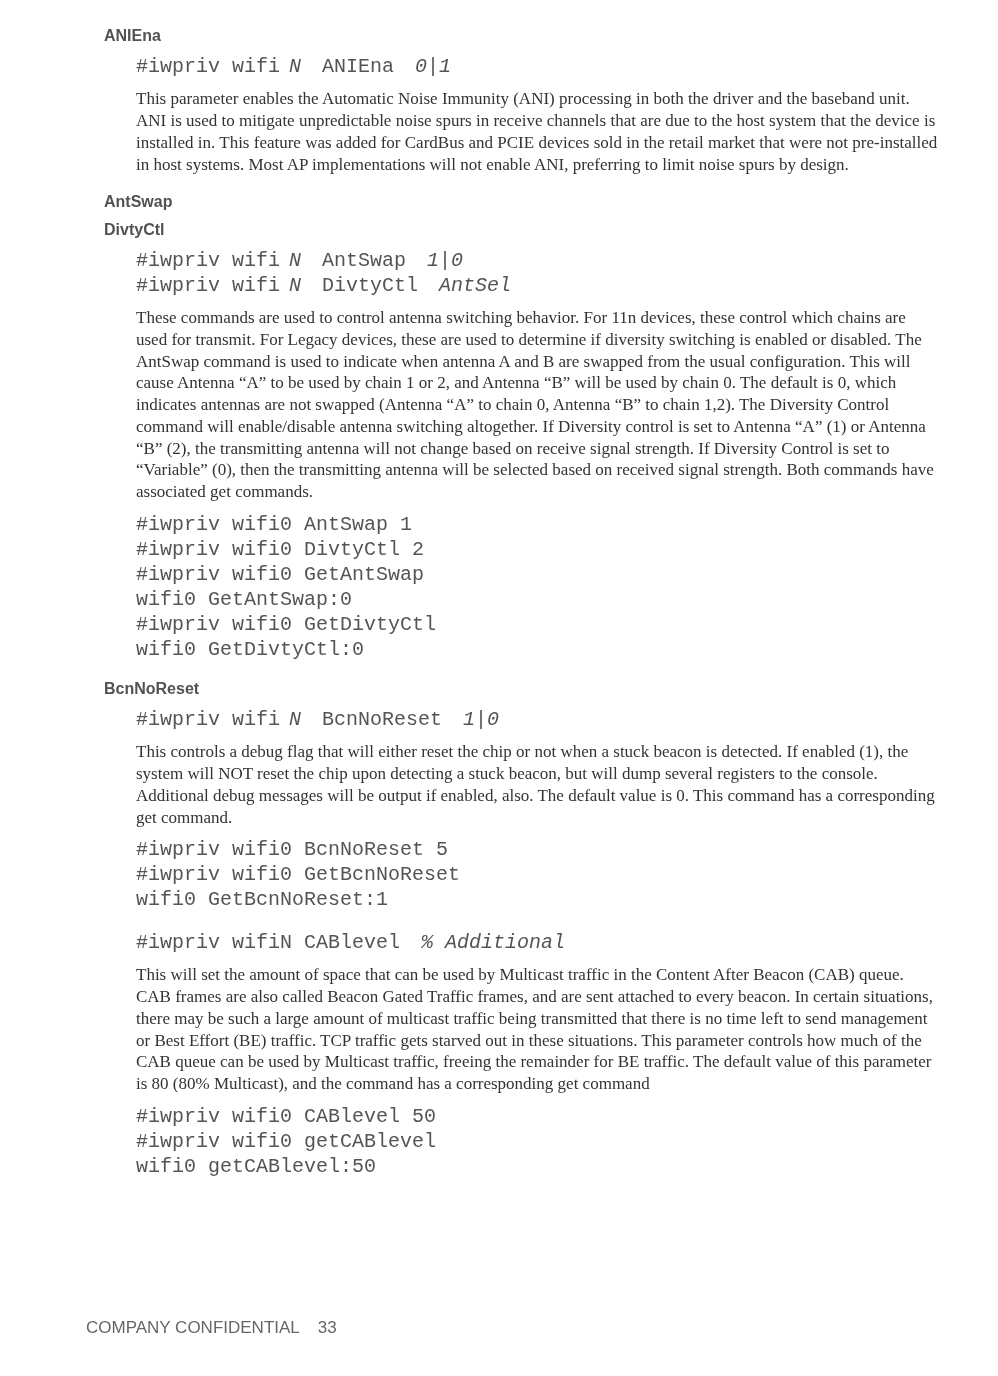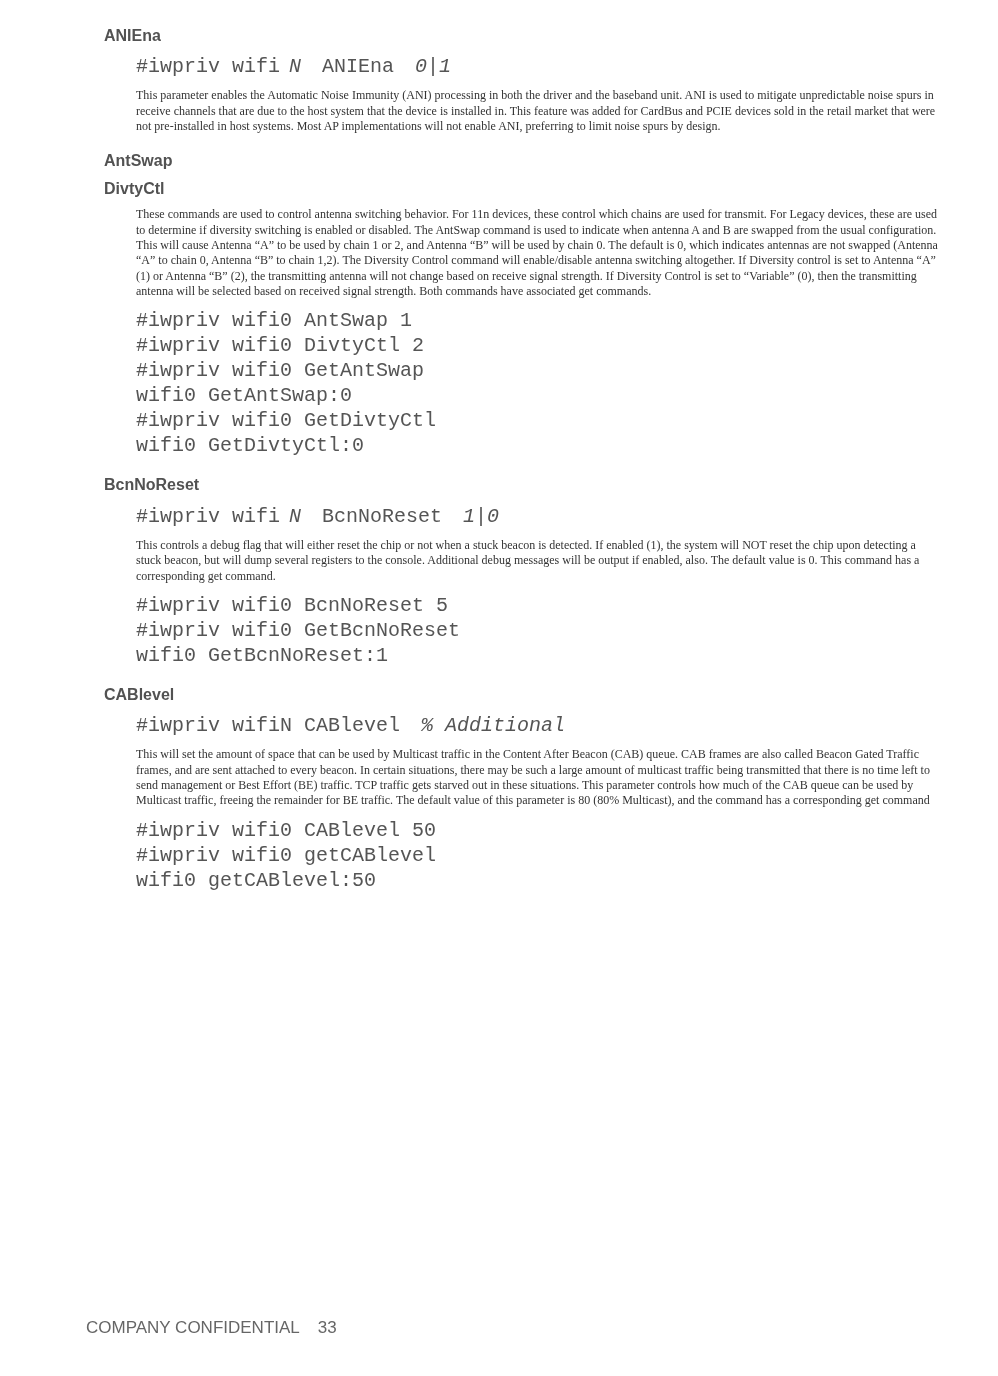--- a/index.html
+++ b/index.html
@@ -26,21 +26,21 @@
     .mono {
       font-family: "Courier New", Courier, monospace;
       font-size: 20px;
       color: #555;
       white-space: pre;
       line-height: 1.25;
     }
     .mono .i { font-style: italic; }
     .body-text {
       font-family: "Times New Roman", Times, serif;
-      font-size: 12px;
+      font-size: 17px;
       color: #333;
       line-height: 1.28;
       margin-top: 2px;
       margin-bottom: 2px;
     }
     .footer {
       position: absolute;
       bottom: 38px;
       left: 0;
       width: 100%;
@@ -58,38 +58,39 @@
 
 <div id="content">
     <div class="section">
       <div class="cmd-title">ANIEna</div>
       <div class="indent mono">#iwpriv wifi<span class="i">N</span> ANIEna <span class="i">0|1</span></div>
       <div class="indent body-text">This parameter enables the Automatic Noise Immunity (ANI) processing in both the driver and the baseband unit. ANI is used to mitigate unpredictable noise spurs in receive channels that are due to the host system that the device is installed in. This feature was added for CardBus and PCIE devices sold in the retail market that were not pre-installed in host systems. Most AP implementations will not enable ANI, preferring to limit noise spurs by design.</div>
     </div>
     <div class="section">
       <div class="cmd-title">AntSwap</div>
       <div class="cmd-title">DivtyCtl</div>
+      <div class="indent mono">#iwpriv wifi<span class="i">N</span> AntSwap <span class="i">1|0</span>
+#iwpriv wifi<span class="i">N</span> DivtyCtl <span class="i">AntSel</span></div>
       <div class="indent body-text">These commands are used to control antenna switching behavior. For 11n devices, these control which chains are used for transmit. For Legacy devices, these are used to determine if diversity switching is enabled or disabled. The AntSwap command is used to indicate when antenna A and B are swapped from the usual configuration. This will cause Antenna “A” to be used by chain 1 or 2, and Antenna “B” will be used by chain 0. The default is 0, which indicates antennas are not swapped (Antenna “A” to chain 0, Antenna “B” to chain 1,2). The Diversity Control command will enable/disable antenna switching altogether. If Diversity control is set to Antenna “A” (1) or Antenna “B” (2), the transmitting antenna will not change based on receive signal strength. If Diversity Control is set to “Variable” (0), then the transmitting antenna will be selected based on received signal strength. Both commands have associated get commands.</div>
       <div class="indent mono">#iwpriv wifi0 AntSwap 1
 #iwpriv wifi0 DivtyCtl 2
 #iwpriv wifi0 GetAntSwap
 wifi0 GetAntSwap:0
 #iwpriv wifi0 GetDivtyCtl
 wifi0 GetDivtyCtl:0</div>
     </div>
     <div class="section">
       <div class="cmd-title">BcnNoReset</div>
       <div class="indent mono">#iwpriv wifi<span class="i">N</span> BcnNoReset <span class="i">1|0</span></div>
       <div class="indent body-text">This controls a debug flag that will either reset the chip or not when a stuck beacon is detected. If enabled (1), the system will NOT reset the chip upon detecting a stuck beacon, but will dump several registers to the console. Additional debug messages will be output if enabled, also. The default value is 0. This command has a corresponding get command.</div>
       <div class="indent mono">#iwpriv wifi0 BcnNoReset 5
 #iwpriv wifi0 GetBcnNoReset
 wifi0 GetBcnNoReset:1</div>
     </div>
     <div class="section">
-      <div class="cmd-title">CABlevel</div>
       <div class="indent mono">#iwpriv wifiN CABlevel <span class="i">% Additional</span></div>
       <div class="indent body-text">This will set the amount of space that can be used by Multicast traffic in the Content After Beacon (CAB) queue. CAB frames are also called Beacon Gated Traffic frames, and are sent attached to every beacon. In certain situations, there may be such a large amount of multicast traffic being transmitted that there is no time left to send management or Best Effort (BE) traffic. TCP traffic gets starved out in these situations. This parameter controls how much of the CAB queue can be used by Multicast traffic, freeing the remainder for BE traffic. The default value of this parameter is 80 (80% Multicast), and the command has a corresponding get command</div>
       <div class="indent mono">#iwpriv wifi0 CABlevel 50
 #iwpriv wifi0 getCABlevel
 wifi0 getCABlevel:50</div>
     </div>
   </div>
 
 <div class="footer">
   <div class="footer-left">COMPANY CONFIDENTIAL</div>

